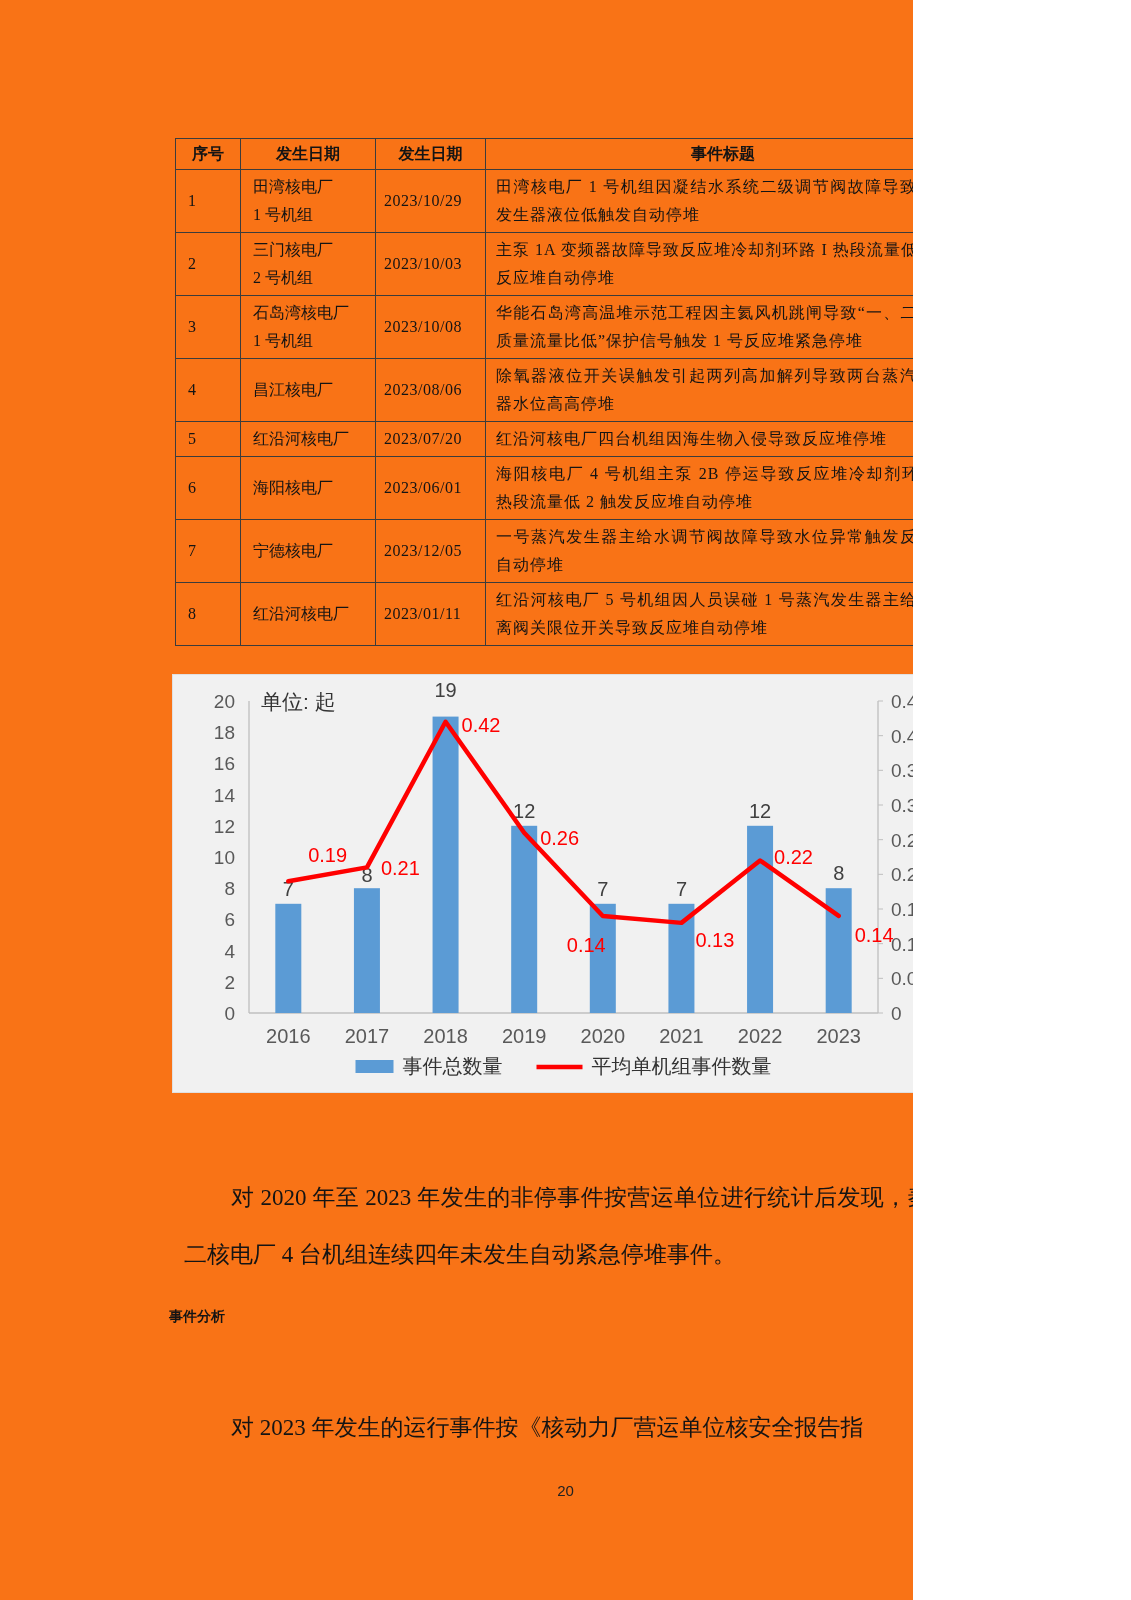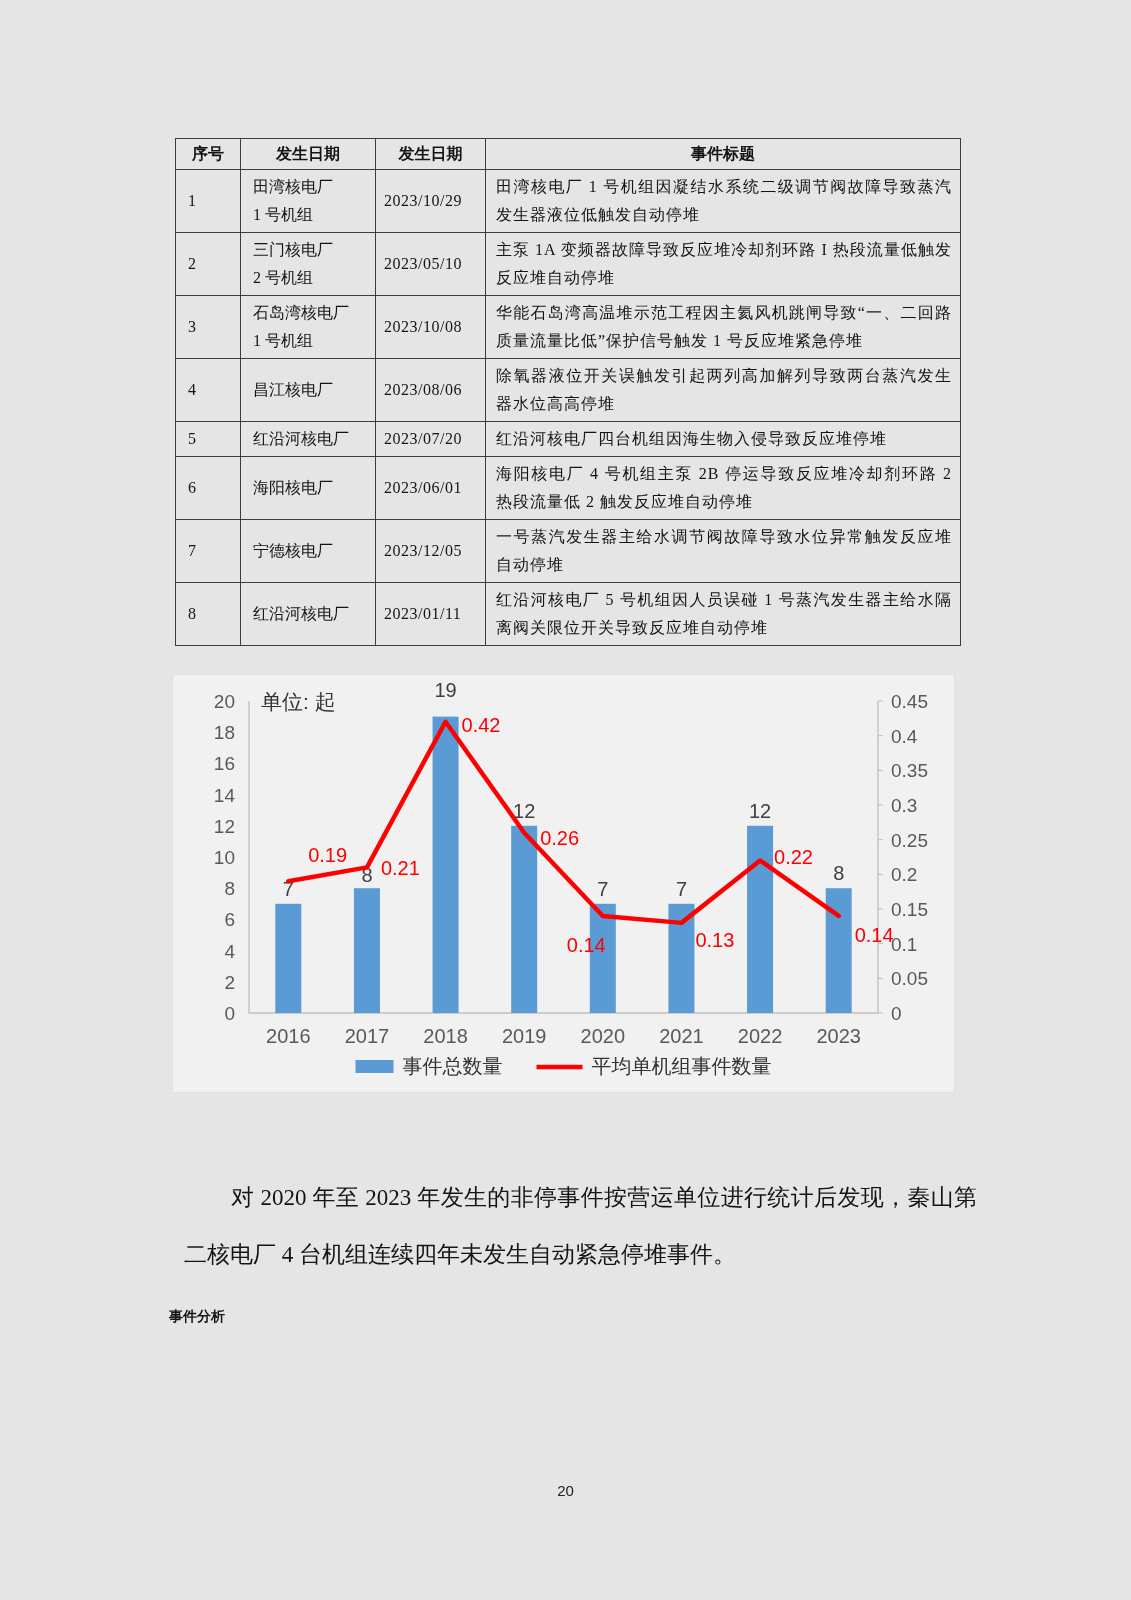--- a/index.html
+++ b/index.html
@@ -1,17 +1,17 @@
 <!DOCTYPE html>
 <html><head>
 <meta charset="utf-8">
 <style>
   html,body{margin:0;padding:0;background:#ffffff;}
   .page{
-    position:relative;width:1131px;height:1600px;background:#e5e5e5;
+    position:relative;width:913px;height:1600px;background:#f97316;
     font-family:"Liberation Serif","DejaVu Serif",serif;color:#141414;overflow:hidden;
   }
   
   .events-table{
     position:absolute;left:175px;top:138px;width:785px;
     border-collapse:collapse;table-layout:fixed;font-size:16px;color:#141414;
   }
   .events-table th,.events-table td{border:1px solid #3c3c3c;}
   .events-table th{
     font-weight:bold;text-align:center;padding:4px 2px;font-size:16px;line-height:22px;
@@ -73,21 +73,21 @@
           <td class="col-no">1</td>
           <td class="col-unit">田湾核电厂
 1 号机组</td>
           <td class="col-date">2023/10/29</td>
           <td class="col-title">田湾核电厂 1 号机组因凝结水系统二级调节阀故障导致蒸汽发生器液位低触发自动停堆</td>
         </tr>
         <tr>
           <td class="col-no">2</td>
           <td class="col-unit">三门核电厂
 2 号机组</td>
-          <td class="col-date">2023/05/10</td>
+          <td class="col-date">2023/10/03</td>
           <td class="col-title">主泵 1A 变频器故障导致反应堆冷却剂环路 I 热段流量低触发反应堆自动停堆</td>
         </tr>
         <tr>
           <td class="col-no">3</td>
           <td class="col-unit">石岛湾核电厂
 1 号机组</td>
           <td class="col-date">2023/10/08</td>
           <td class="col-title">华能石岛湾高温堆示范工程因主氦风机跳闸导致“一、二回路质量流量比低”保护信号触发 1 号反应堆紧急停堆</td>
         </tr>
         <tr>
@@ -198,16 +198,17 @@
         <line x1="363.5" y1="392" x2="409.5" y2="392" stroke="#FF0000" stroke-width="4.5"></line>
         <text x="418.5" y="398" fill="#333" font-size="20">平均单机组事件数量</text>
       </svg>
   </div>
 
 
   <p class="body-para para1">对 2020 年至 2023 年发生的非停事件按营运单位进行统计后发现，秦山第二核电厂 4 台机组连续四年未发生自动紧急停堆事件。</p>
 
   <h2 class="section-heading">事件分析</h2>
 
+  <p class="body-para para2">对 2023 年发生的运行事件按《核动力厂营运单位核安全报告指</p>
 
   <div class="page-number">20</div>
 
 </div>
 
 </body></html>

